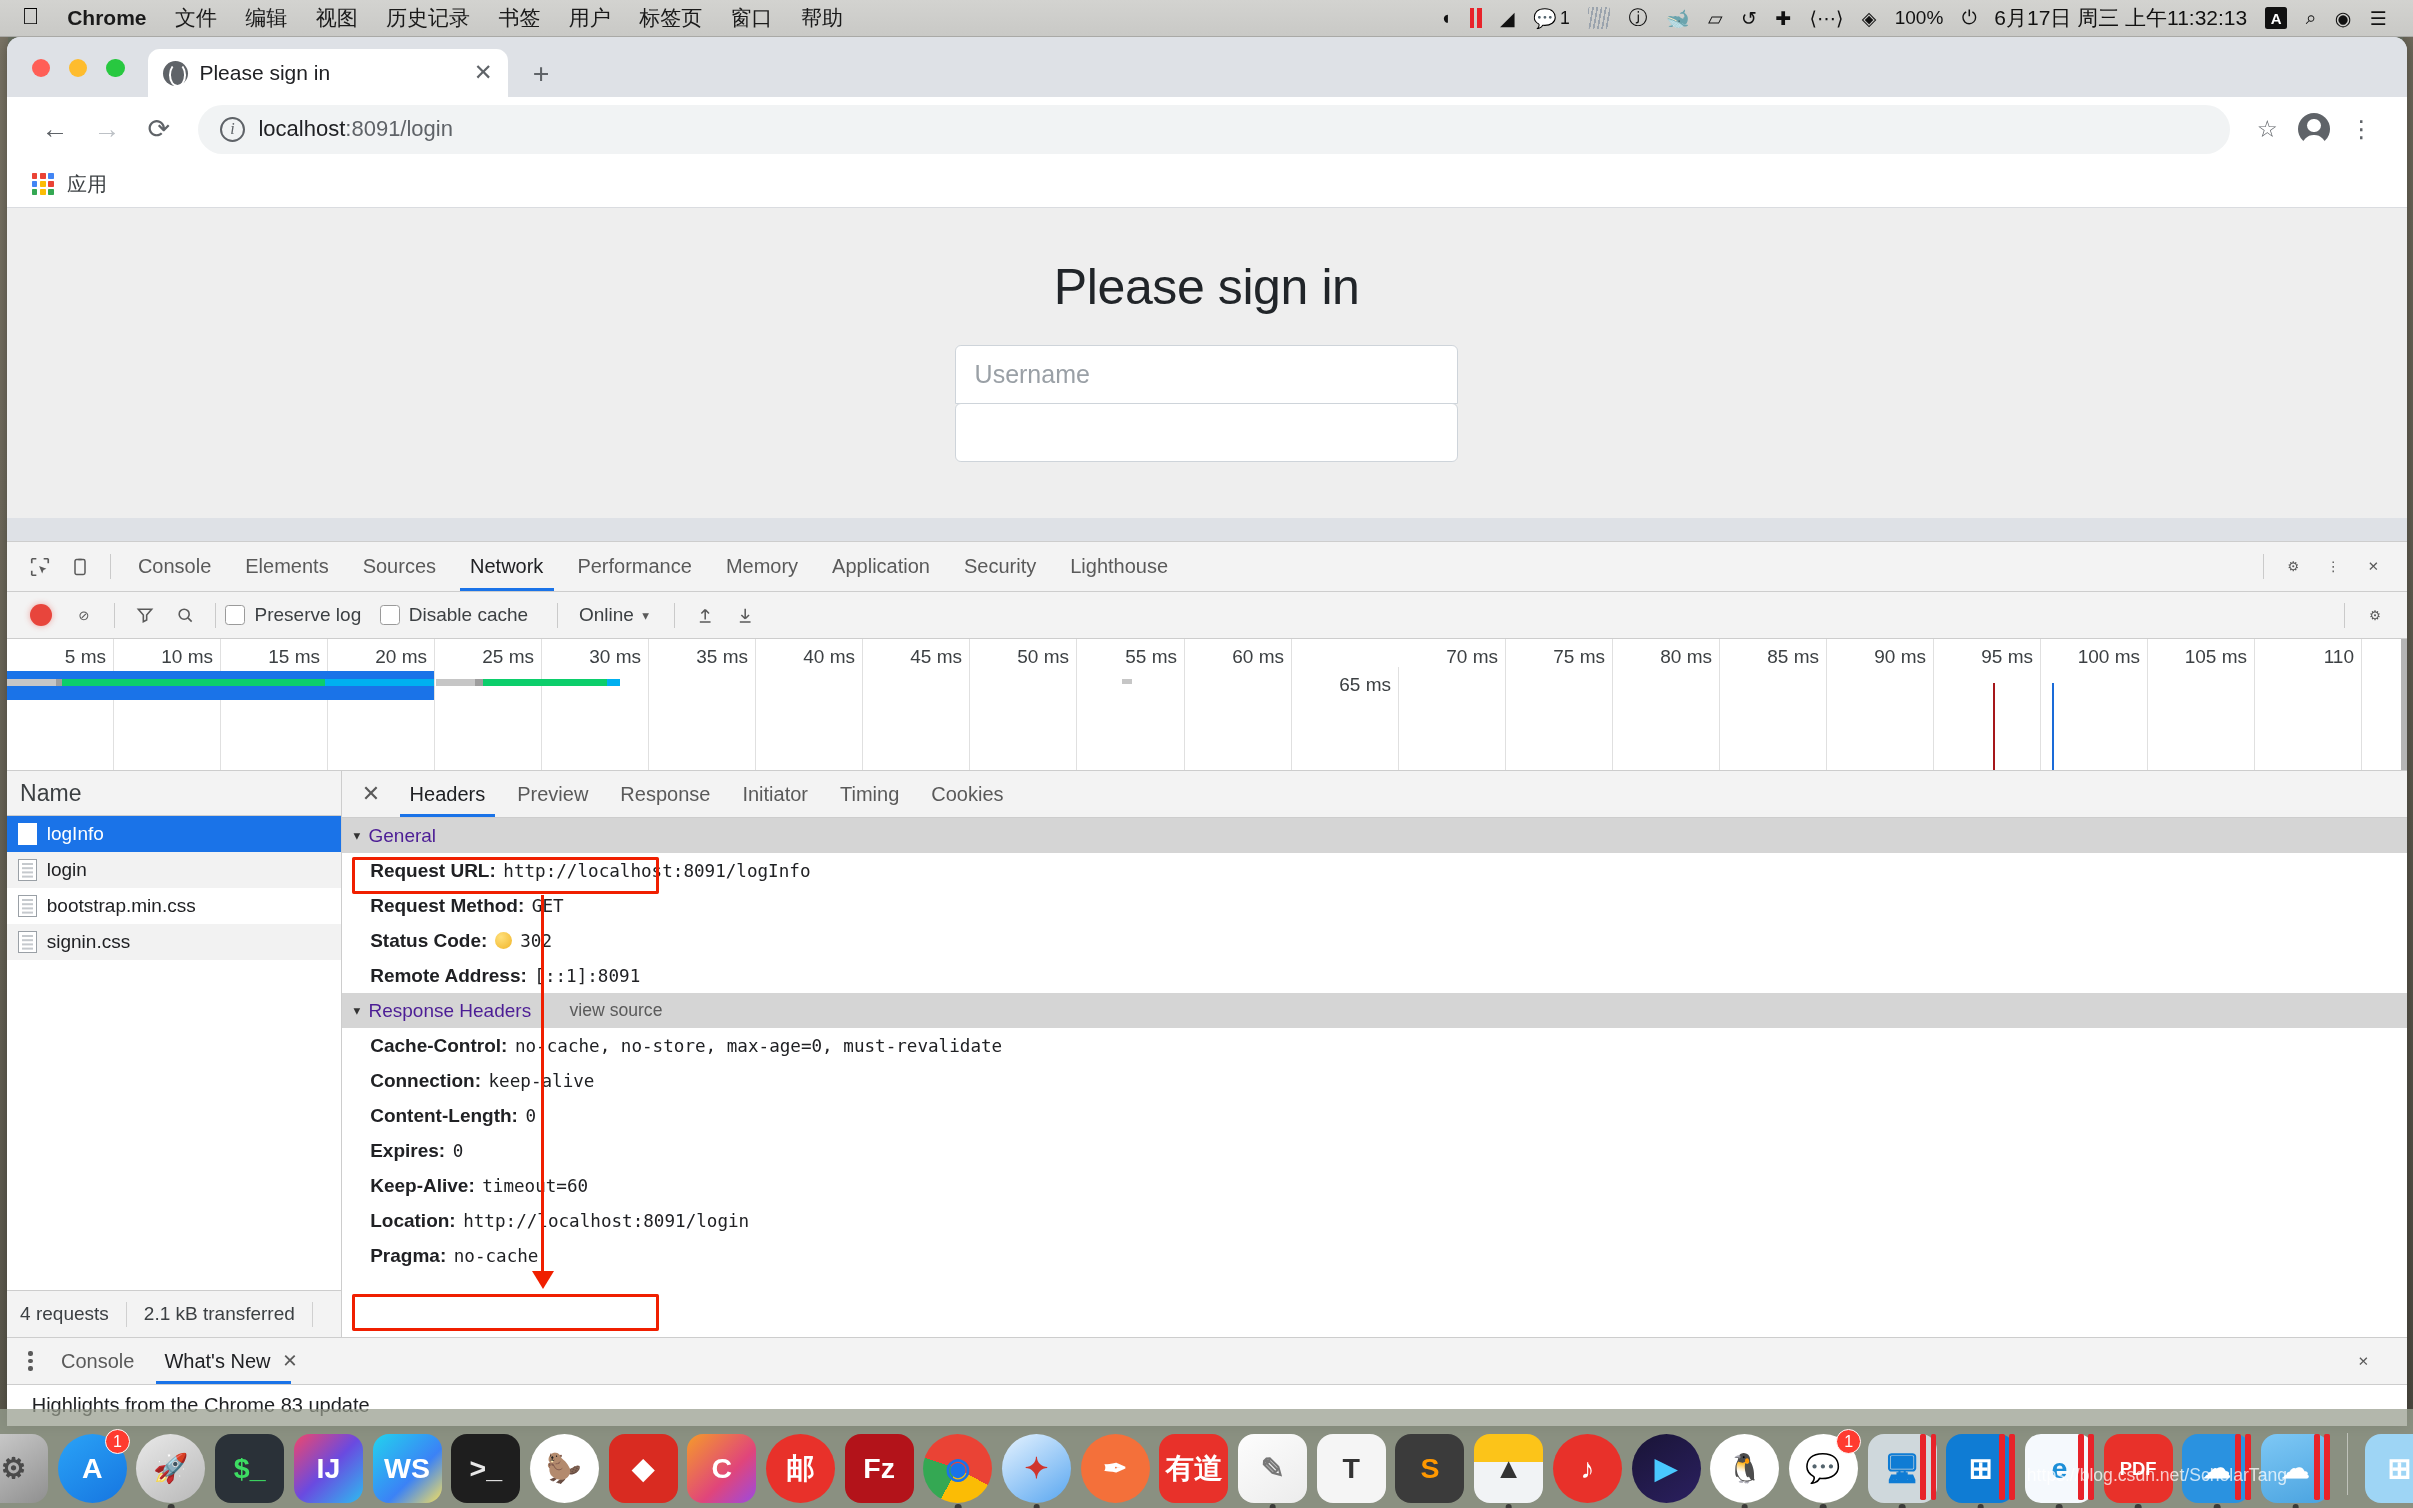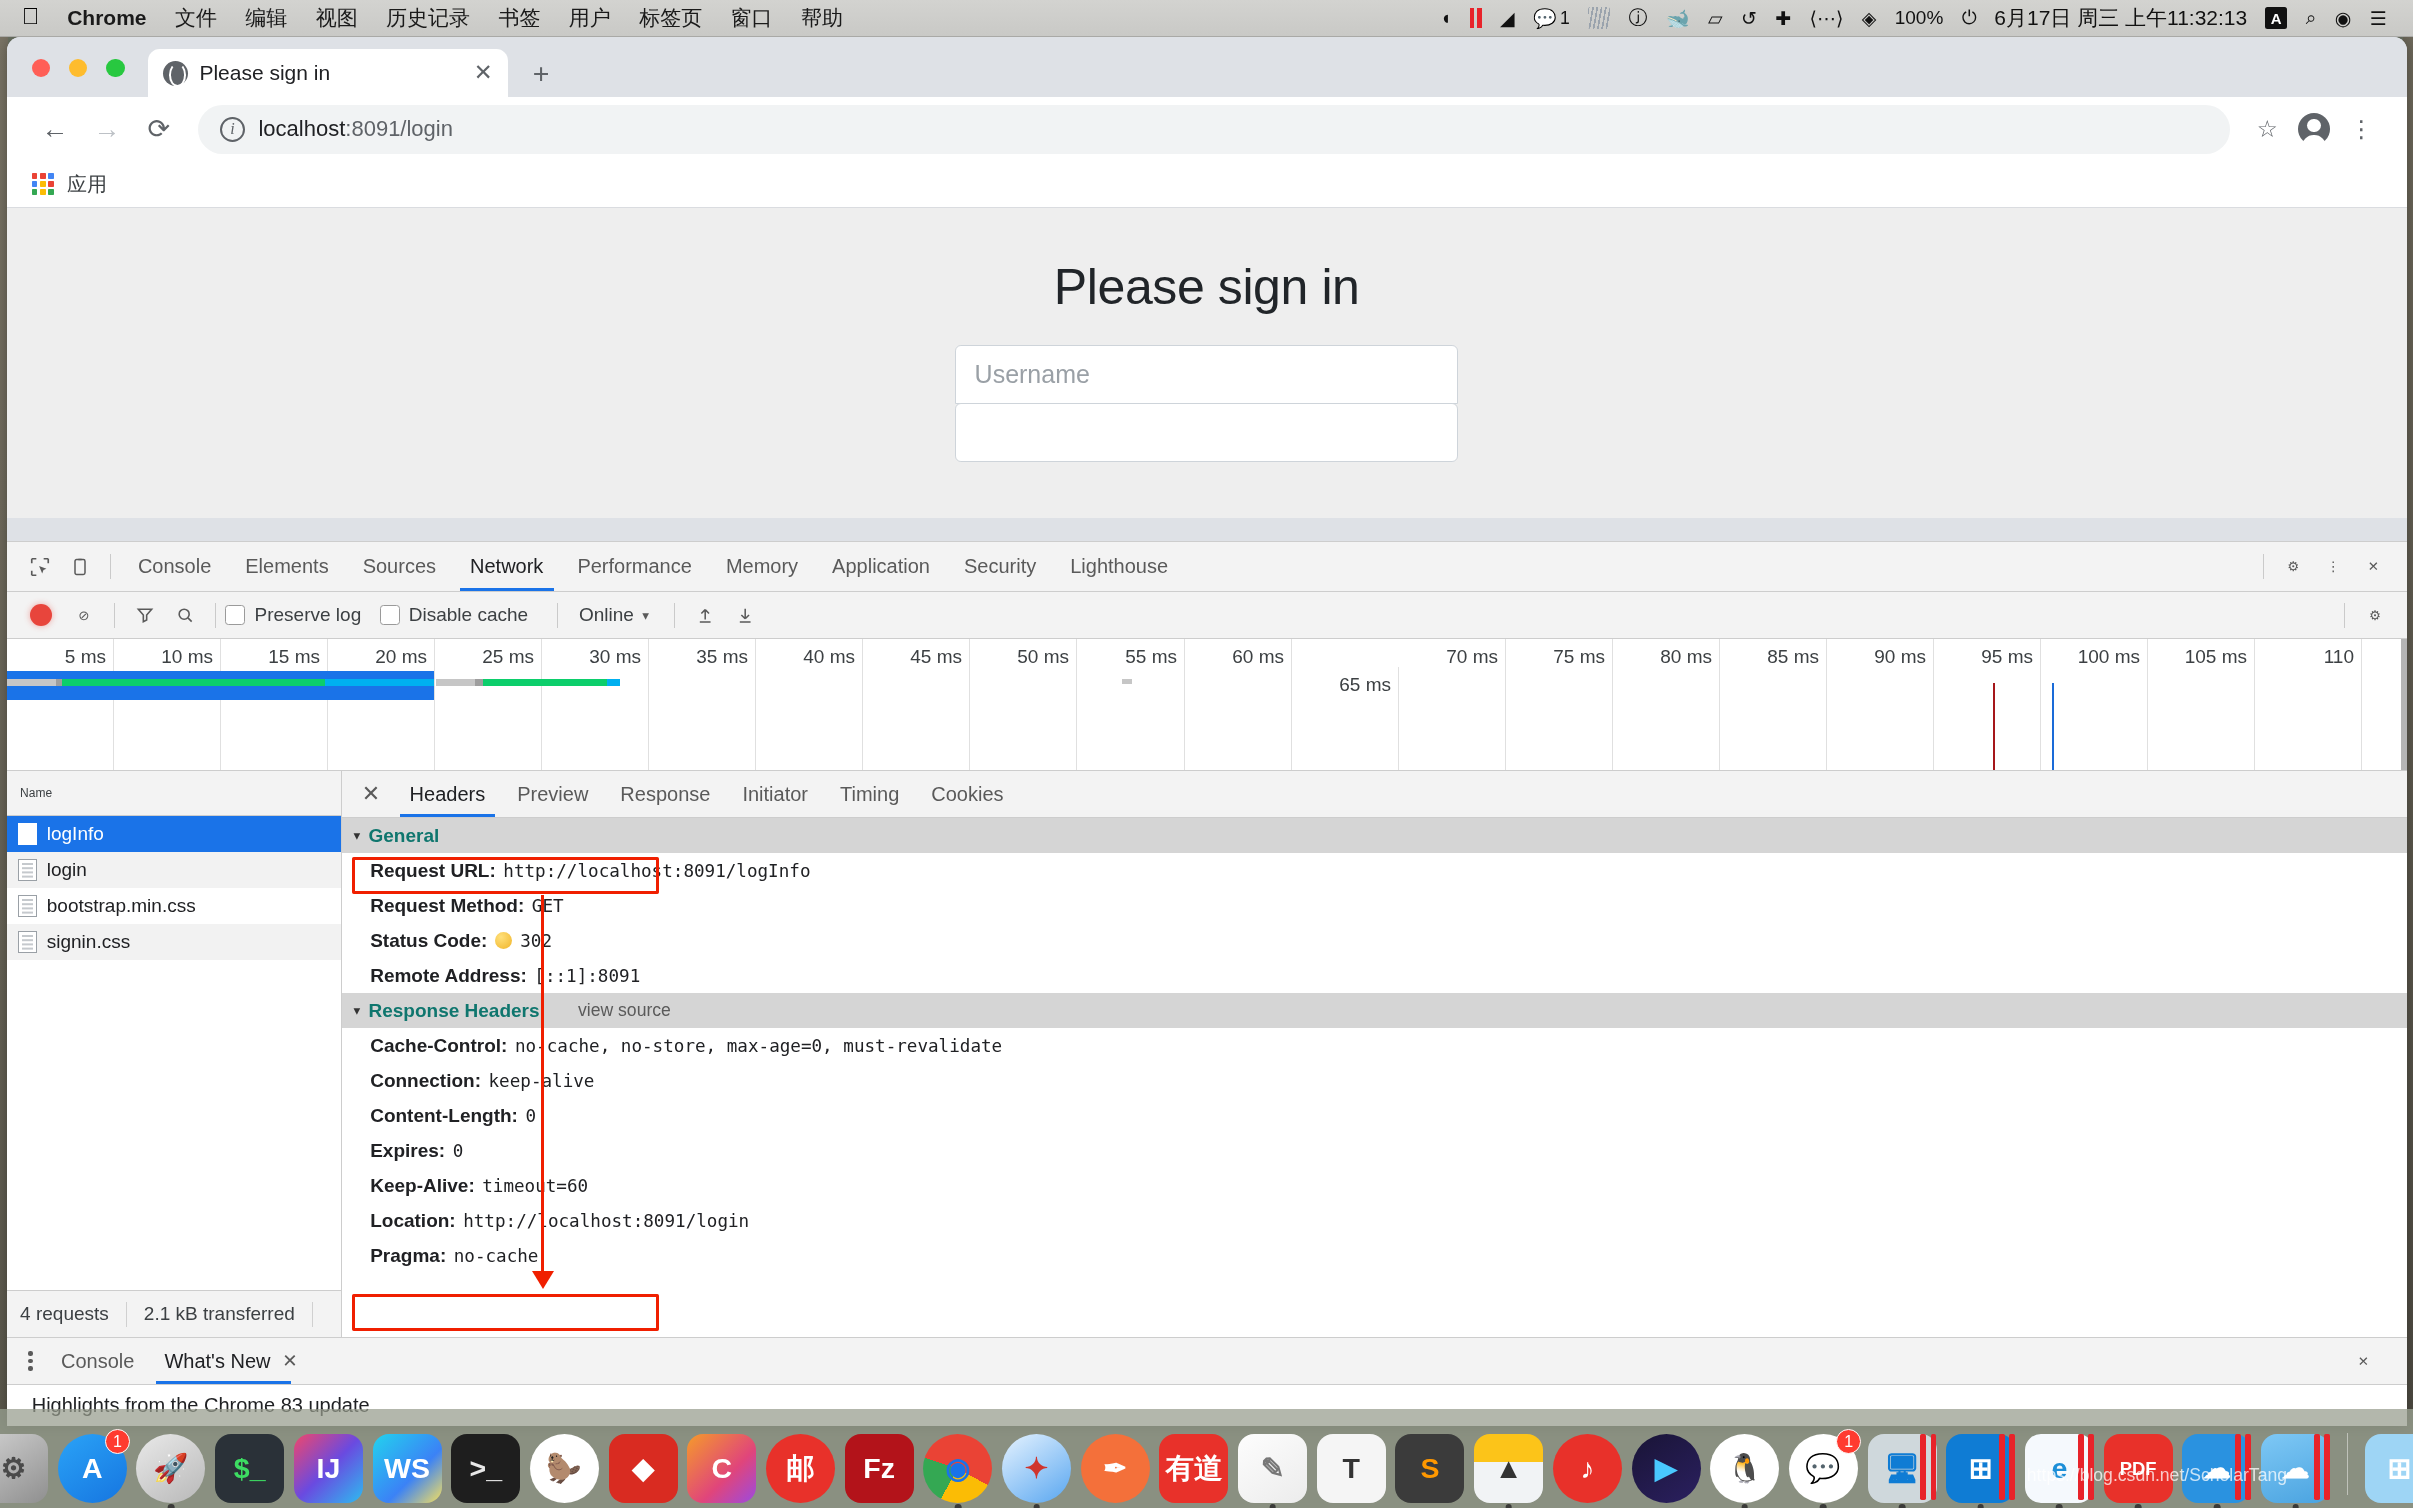--- a/index.html
+++ b/index.html
@@ -107,21 +107,21 @@
   .ov-tick{position:absolute;top:0;bottom:0;border-right:0.8px solid #e0e0e0;}
   .ov-tick span{position:absolute;right:6.7px;top:6.7px;font-size:19px;color:#3c4043;white-space:nowrap;}
   .ov-band{position:absolute;left:0;top:40px;height:6.7px;}
   .ov-rowbg{position:absolute;left:0;top:32px;height:28.5px;}
   .ov-marker{position:absolute;top:44px;width:2.5px;height:89px;}
   .scroll-knob{position:absolute;right:0;top:0;width:5.9px;height:132px;background:#b5b5b5;}
   
   #dt-body{flex:1;display:flex;min-height:0;}
   #req-list{width:335px;border-right:0.8px solid #cdcdcd;display:flex;flex-direction:column;background:#fff;}
   .rl-head{height:45px;border-bottom:0.8px solid #cdcdcd;display:flex;align-items:center;padding:0 13.4px;background:#f3f3f3;}
-  .rl-head span{font-size:12px;color:#3c4043;}
+  .rl-head span{font-size:23px;color:#3c4043;}
   .rl-rows{flex:1;overflow:hidden;}
   .rl-row{height:36px;display:flex;align-items:center;gap:10px;padding:0 11.7px;font-size:19px;color:#202124;}
   .rl-row.alt{background:#f2f2f2;}
   .rl-row.selected{background:#1a73e8;color:#fff;}
   .doc-ic{width:18.4px;height:22.6px;background:#fff;border:1.3px solid #9aa0a6;flex:none;position:relative;}
   .doc-ic:before{content:"";position:absolute;left:2.5px;top:3.4px;right:2.5px;height:1.7px;background:#c5c9cd;box-shadow:0 4.2px 0 #c5c9cd,0 8.4px 0 #c5c9cd,0 12.6px 0 #c5c9cd;}
   .rl-row.selected .doc-ic{border-color:#fff;}
   .rl-row.selected .doc-ic:before{display:none;}
   #req-footer{height:47px;border-top:0.8px solid #cdcdcd;background:#f3f3f3;display:flex;align-items:center;}
   #req-footer span{font-size:19px;color:#3c4043;padding:0 17px;border-right:0.8px solid #d0d0d0;height:25px;display:flex;align-items:center;}
@@ -129,21 +129,21 @@
   
   #details{flex:1;display:flex;flex-direction:column;min-width:0;background:#fff;position:relative;}
   #det-tabs{height:47px;background:#f3f3f3;border-bottom:0.8px solid #cdcdcd;display:flex;align-items:center;padding:0 6.7px;}
   .det-x{font-size:22px;color:#5a5a5a;padding:0 13.4px;}
   .det-tab{font-size:20px;color:#5a5a5a;padding:0 16px;height:46px;display:flex;align-items:center;position:relative;white-space:nowrap;}
   .det-tab.active{color:#202124;}
   .det-tab.active:after{content:"";position:absolute;left:6.7px;right:6.7px;bottom:0;height:3.4px;background:#1a73e8;}
   #det-body{flex:1;overflow:hidden;position:relative;padding-bottom:6.7px;}
   .sect-head{height:35px;background:#d5d5d5;display:flex;align-items:center;padding:0 11.7px;gap:8.4px;}
   .tri{font-size:13.4px;color:#333;}
-  .sect-title{font-size:19px;font-weight:bold;color:#0f766e;}
+  .sect-title{font-size:19px;font-weight:normal;color:#4c1d95;}
   .view-src{font-size:17.6px;color:#5a5a5a;margin-left:30px;}
   .hdr-row{height:35px;display:flex;align-items:center;padding:0 11.7px 0 28.5px;font-size:19px;color:#202124;white-space:nowrap;}
   .hdr-k{font-weight:bold;margin-right:7.5px;}
   .hdr-v{font-family:"DejaVu Sans Mono", monospace;font-size:17.6px;}
   .status-dot{display:inline-block;width:17px;height:17px;border-radius:50%;background:radial-gradient(circle at 35% 30%,#ffe07a,#f0b429);margin-right:8.4px;vertical-align:-1.7px;}
   
   .anno-box{position:absolute;border:3.4px solid #f01f00;background:transparent;border-radius:1.7px;pointer-events:none;}
   .anno-line{position:absolute;width:3.4px;background:#f01f00;pointer-events:none;}
   .anno-arrow{position:absolute;width:0;height:0;border-left:11px solid transparent;border-right:11px solid transparent;border-top:18.4px solid #f01f00;pointer-events:none;}
   

